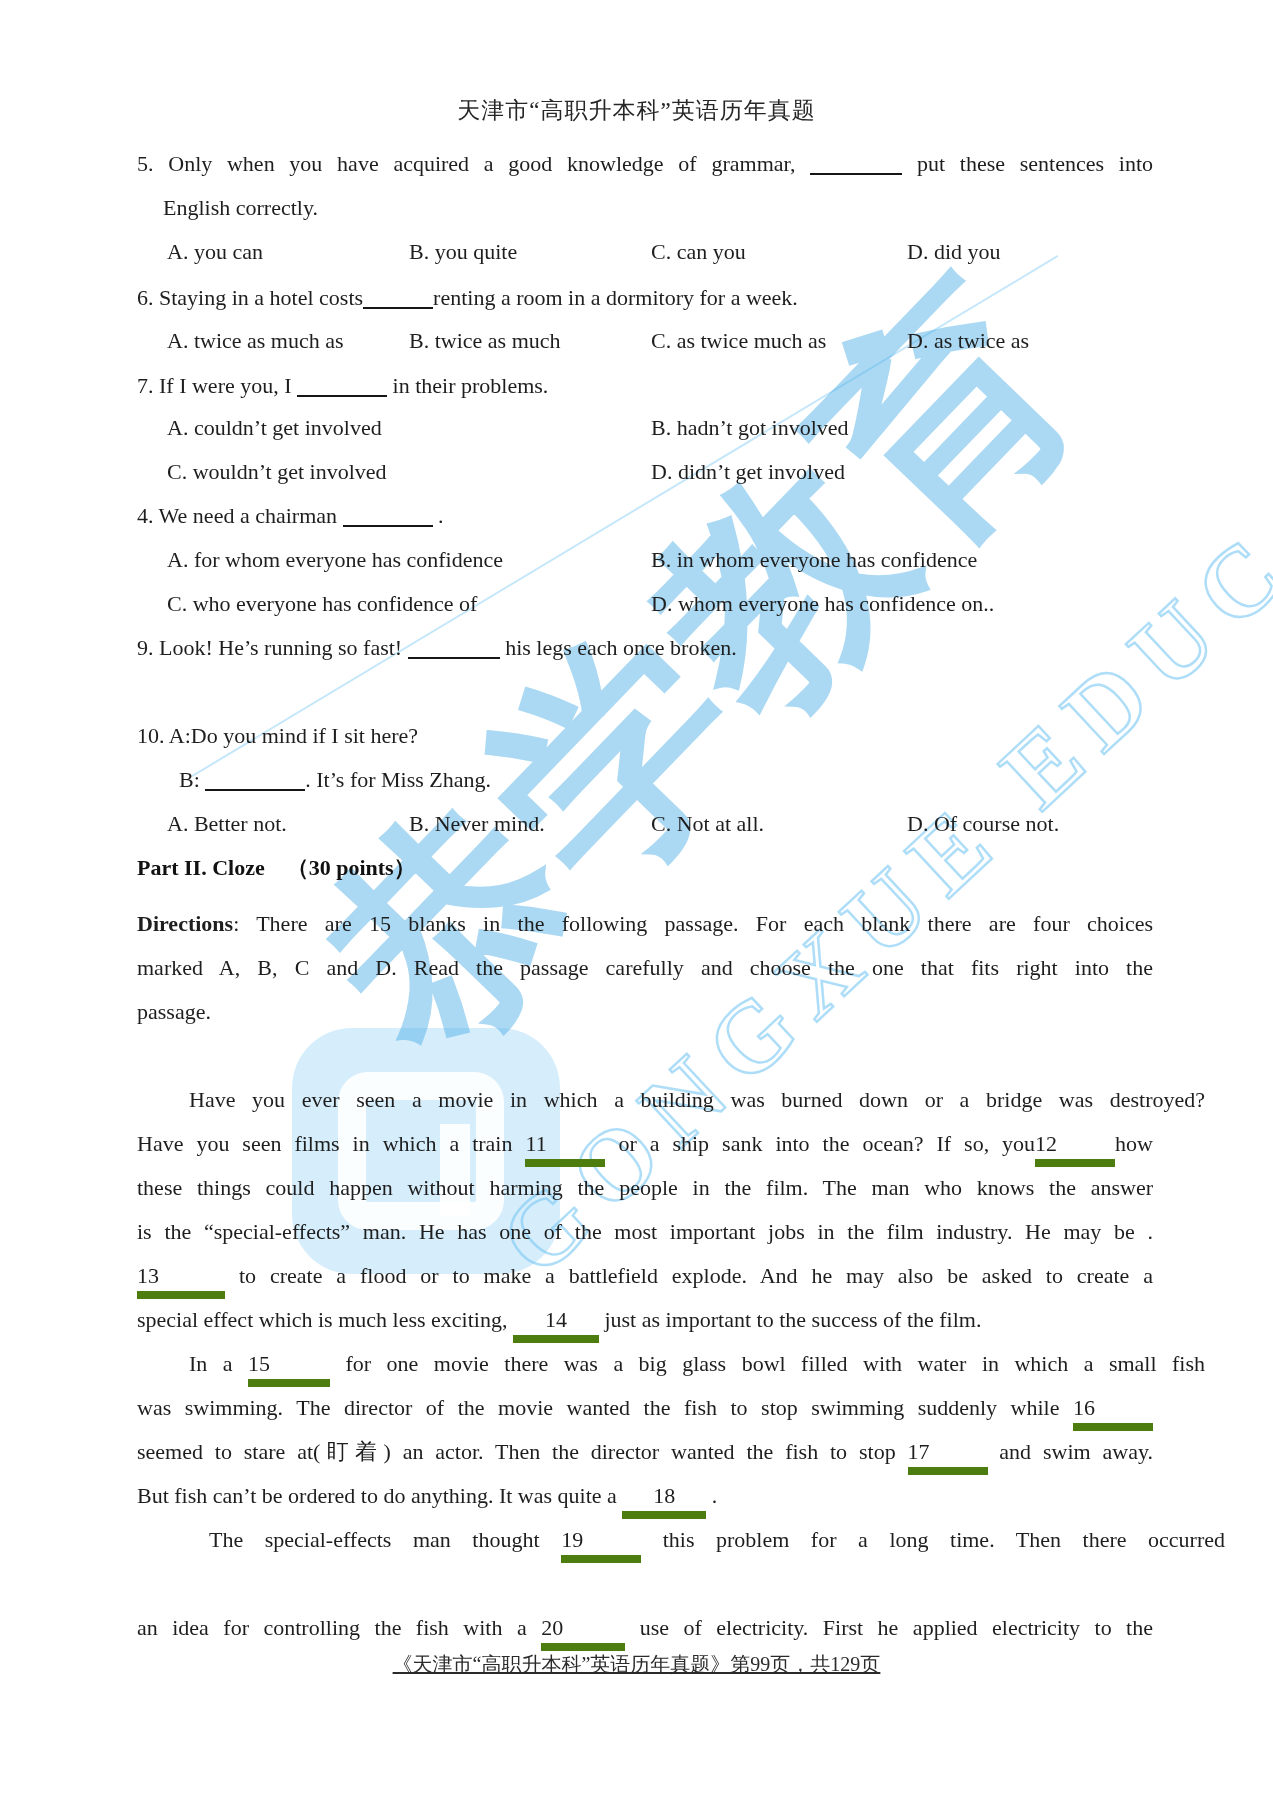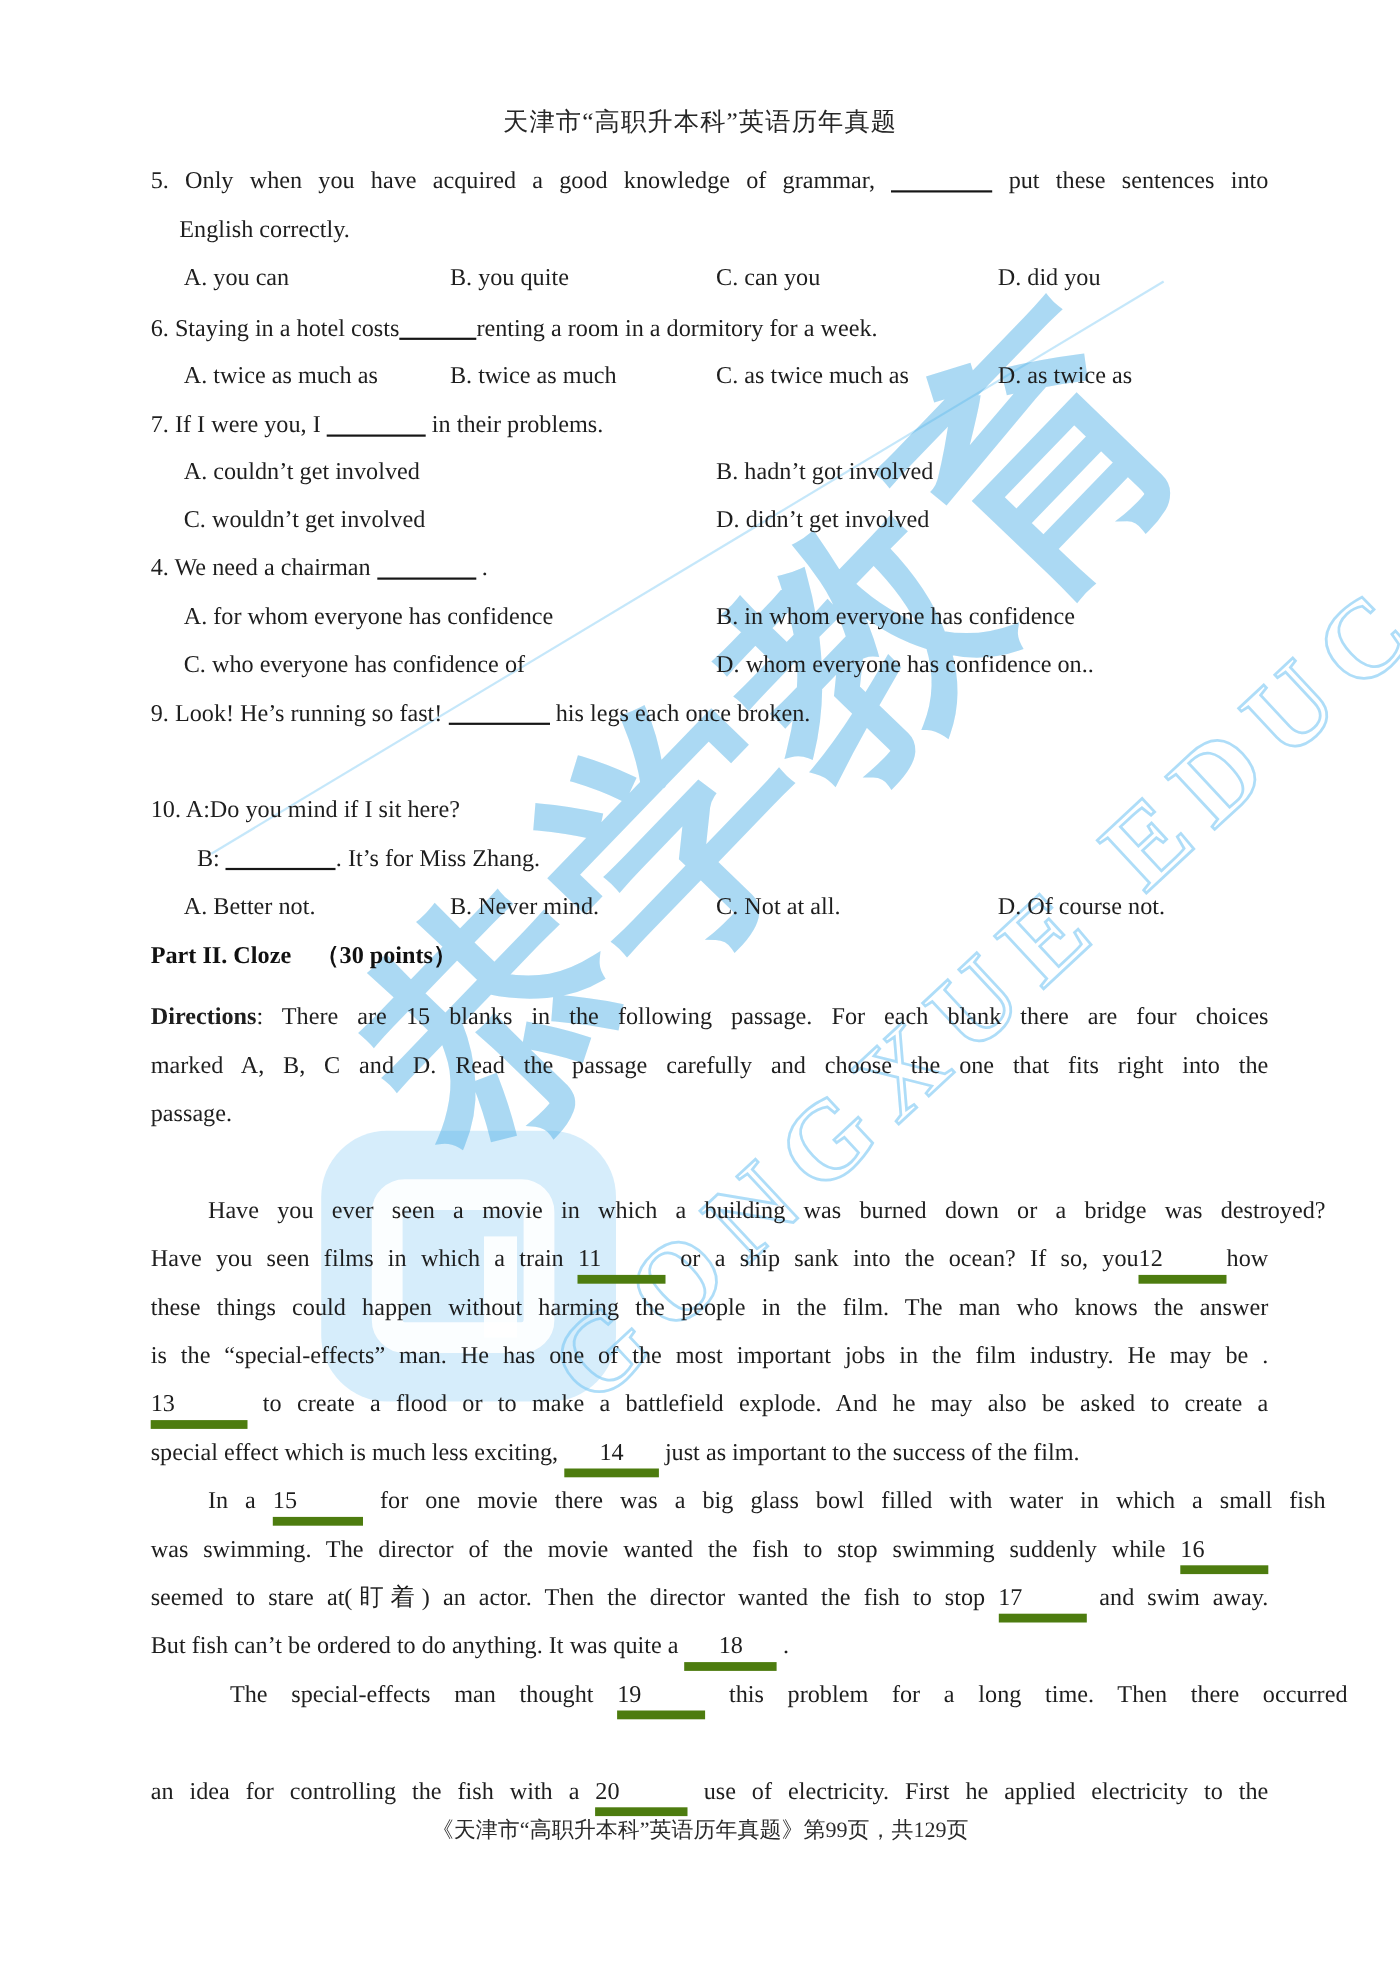--- a/index.html
+++ b/index.html
@@ -65,21 +65,21 @@
     display:inline-block; border-bottom:8px solid #4d7c0f;
     text-align:center; line-height:30px; height:30px; font-size:22px;
   }
   .h2{
     position:absolute; left:137px; width:1016px; height:48px; line-height:48px;
     font-size:22px; font-weight:bold; color:#111; white-space:nowrap;
   }
   .bold{font-weight:bold;}
   .footer{
     position:absolute; top:1644px; left:0; width:100%; height:40px; line-height:40px;
-    text-align:center; font-size:20px; color:#2a2a2a;
+    text-align:center; font-size:20px; color:#2a2a2a;text-decoration:underline;
   }
 </style>
 </head>
 <body>
 
 <div class="page">
 
   <div class="wm">
     <div class="wm-line"></div>
     <div class="wm-logo">

